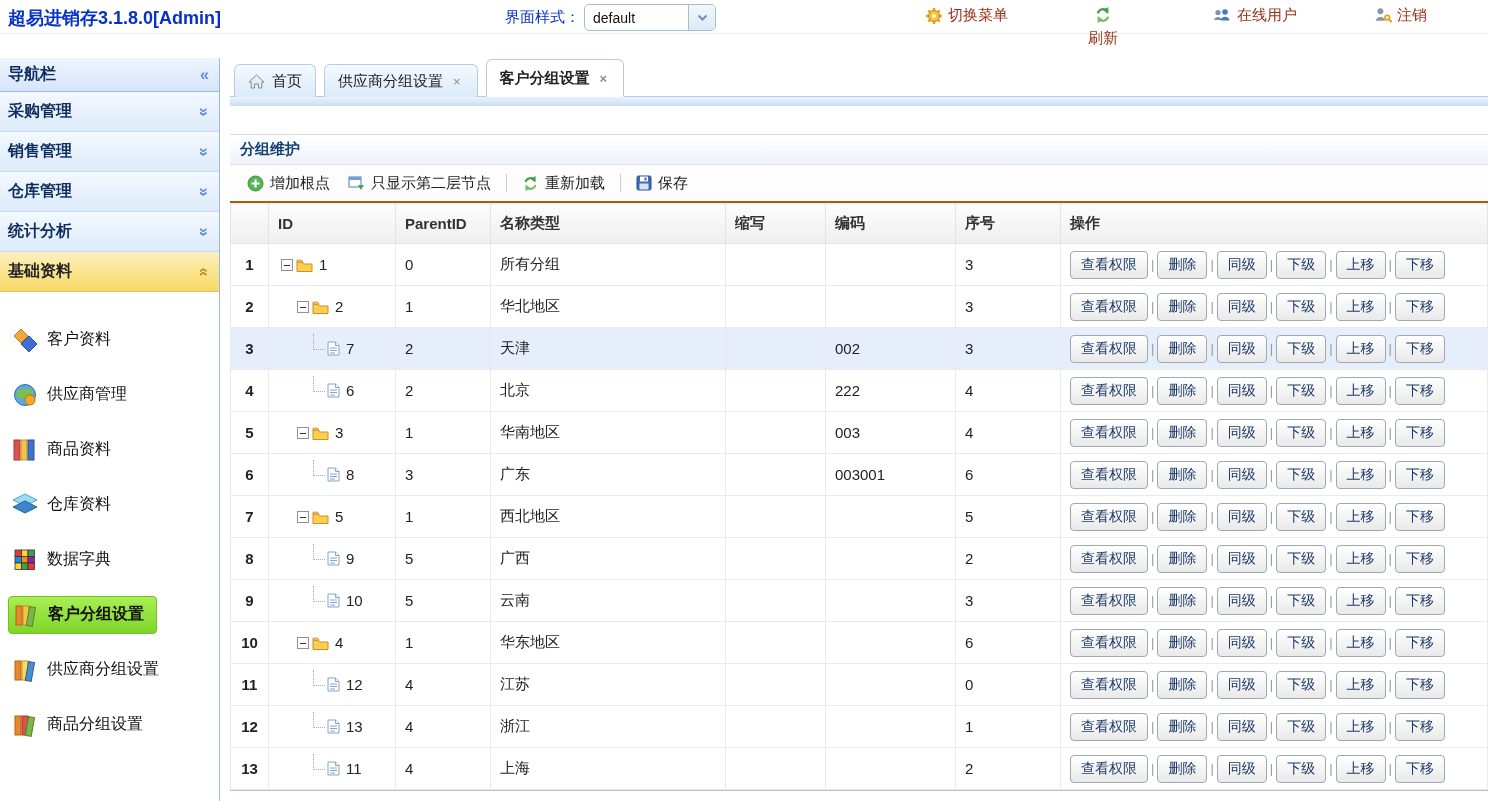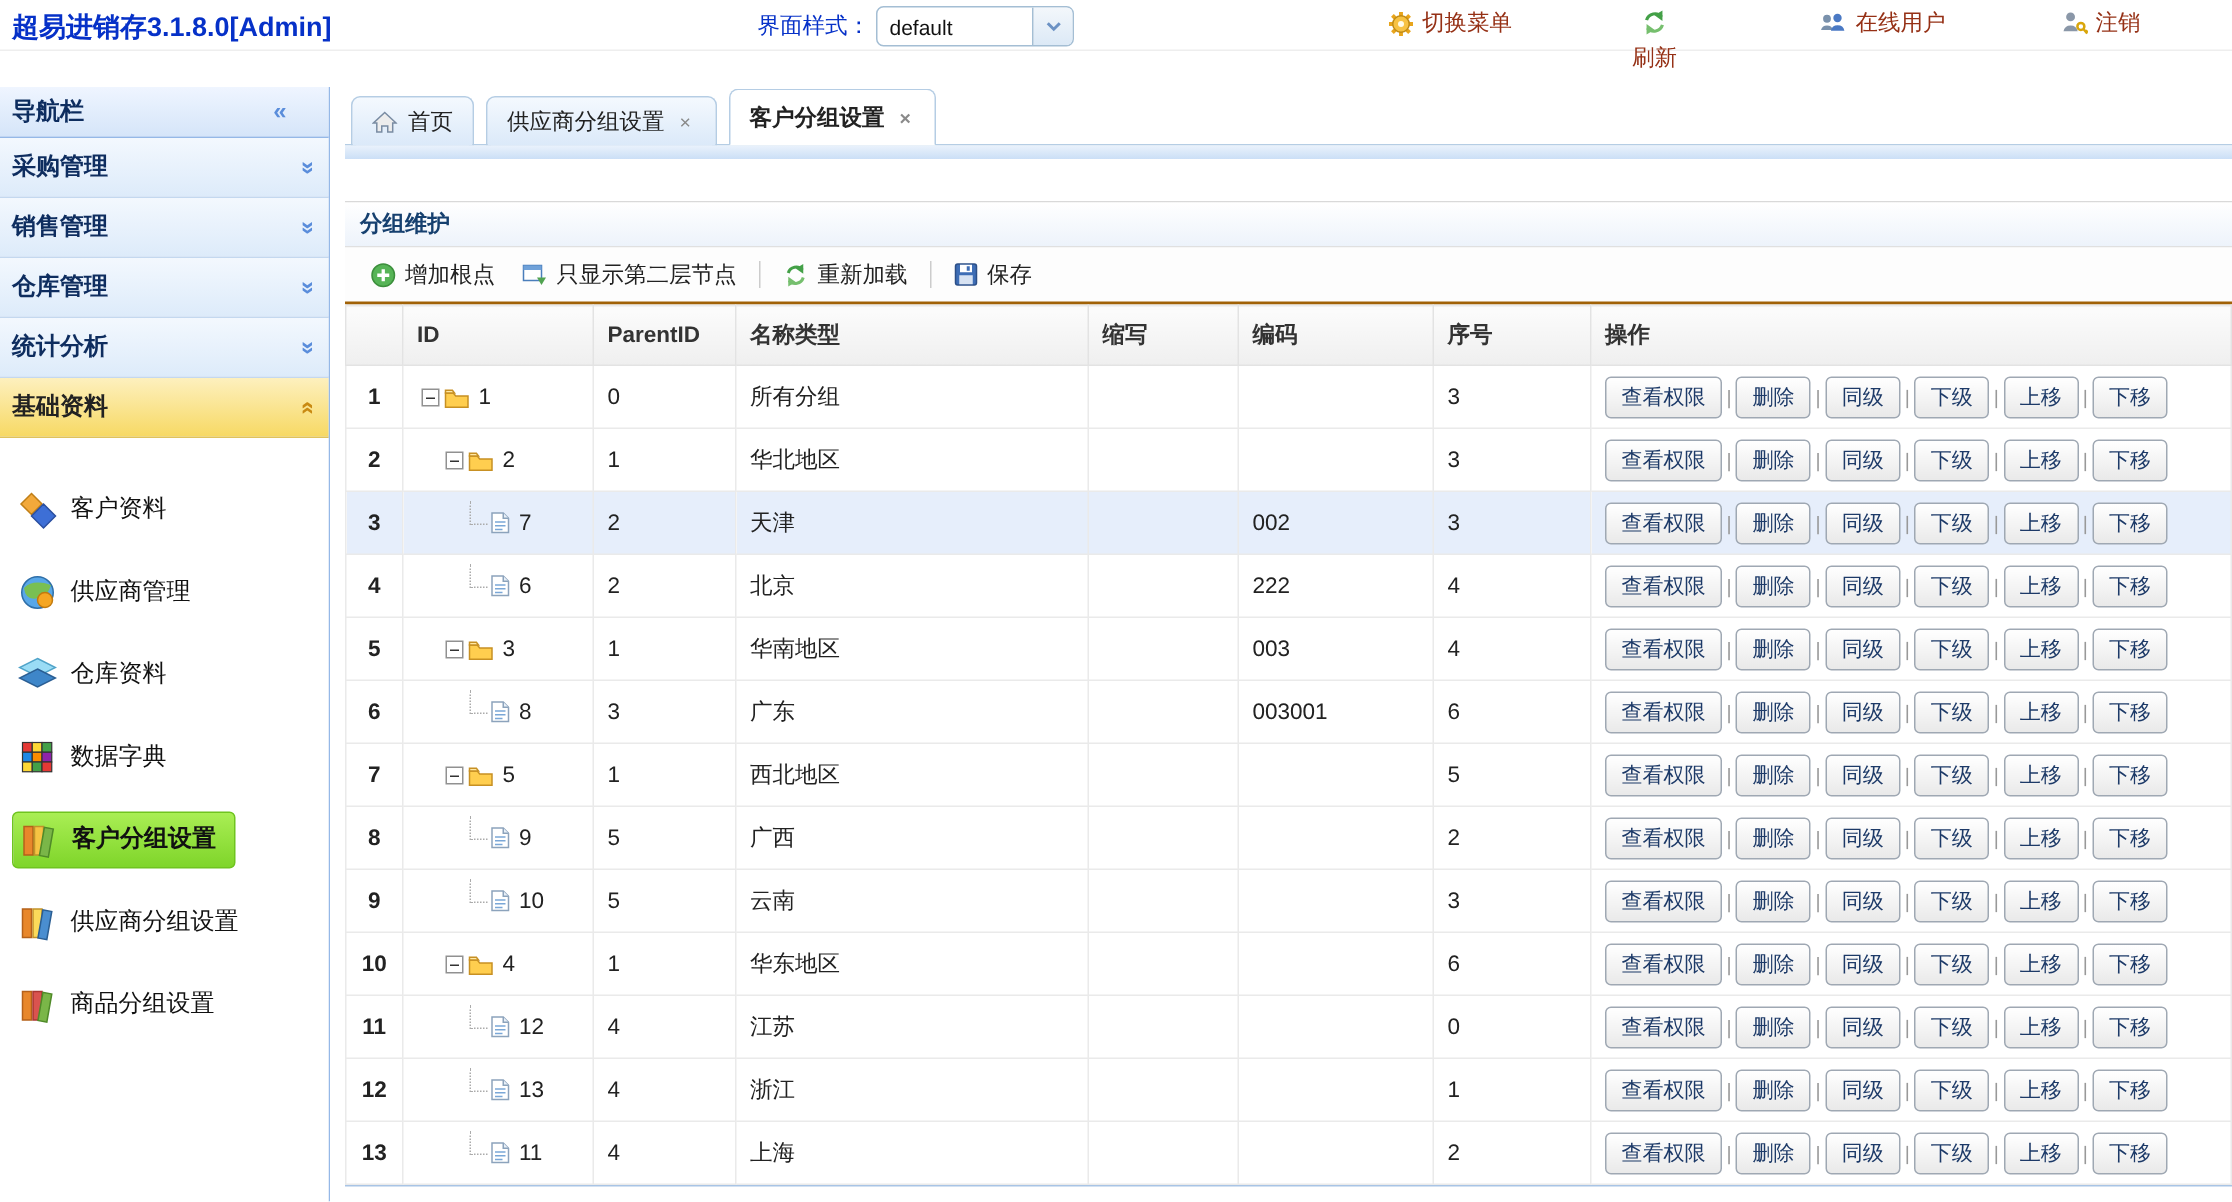--- a/index.html
+++ b/index.html
@@ -13,21 +13,21 @@
   .style-group { position:absolute; left:505px; top:4px; display:flex; align-items:center; }
   .style-label { color:var(--title-blue,#0631C8); font-size:15px; }
   .combobox { display:flex; width:132px; height:27px; border:1px solid #A4BED4; border-radius:5px; overflow:hidden; margin-left:4px; background:#fff; cursor:pointer; }
   .combobox-text { flex:1; padding:5px 8px; font-size:14px; color:#111; }
   .combobox-arrow { width:27px; background:linear-gradient(#F3F7FB,#DCE9F6); border-left:1px solid #A4BED4; display:flex; align-items:center; justify-content:center; }
   .topbar-action { position:absolute; top:6px; display:flex; align-items:center; gap:5px; font-size:15px; color:var(--action-red,#953015); cursor:pointer; }
   .ta-switch { left:925px; } .ta-refresh { left:1088px;flex-direction:column; } .ta-online { left:1212px; } .ta-logout { left:1373px; }
 
   
   .sidebar { position:absolute; left:0; top:58px; width:220px; height:743px; border-right:1px solid #95B8E7; display:flex; flex-direction:column; background:#fff; }
-  .acc-header { height:34px; flex:0 0 34px; background:linear-gradient(#EFF5FF,#D5E5F9); border-bottom:1px solid #95B8E7; display:flex; align-items:center; justify-content:space-between; padding:0 28px 0 8px; color:var(--navy,#0E2D5F); font-weight:bold; font-size:16px; cursor:pointer; }
+  .acc-header { height:34px; flex:0 0 34px; background:linear-gradient(#EFF5FF,#D5E5F9); border-bottom:1px solid #95B8E7; display:flex; align-items:center; justify-content:space-between; padding:0 10px 0 8px; color:var(--navy,#0E2D5F); font-weight:bold; font-size:16px; cursor:pointer; }
   .acc-section { height:40px; flex:0 0 40px; background:linear-gradient(#F3F8FE,#DDEBFA); border-bottom:1px solid #C4D8EF; display:flex; align-items:center; justify-content:space-between; padding:0 10px 0 8px; color:var(--navy,#0E2D5F); font-weight:bold; font-size:16px; cursor:pointer; }
   .acc-section.expanded { background:linear-gradient(#FDF0BE,var(--section-yellow,#F7D964)); border-bottom:1px solid #E0C25C; color:#222; }
   .chev { font-size:16px; font-weight:bold; color:#5A8DDB; display:inline-block; line-height:1; }
   .chev.down { transform:rotate(90deg); }
   .chev.up { transform:rotate(90deg); color:#C98A12; }
   .nav-items { flex:1; background:#fff; padding-top:20px; }
   .nav-item { height:55px; display:flex; align-items:center; padding-left:8px; cursor:pointer; }
   .pill { display:inline-flex; align-items:center; gap:9px; padding:5px 12px 5px 4px; border-radius:4px; font-size:16px; color:#111; }
   .nav-item.active .pill { background:linear-gradient(#A9EE54,var(--active-green,#7FD52A)); border:1px solid #6FC41F; font-weight:bold; }
   .nav-icon { flex:0 0 auto; }
@@ -167,20 +167,30 @@
         </span>
       </div>
       <div class="nav-item">
         <span class="pill">
           <svg class="nav-icon" width="26" height="26" viewBox="0 0 26 26">
               <circle cx="13" cy="13" r="10.5" fill="#58A7E8" stroke="#2F6FA8"></circle>
               <path d="M4 10 q6 -6 18 -2 q-2 8 -10 9 q-7 1 -8 -7" fill="#7DC242" opacity="0.9"></path>
               <circle cx="18" cy="18" r="5" fill="#F5A623" stroke="#C27A0E"></circle>
             </svg>
           <span>供应商管理</span>
+        </span>
+      </div>
+      <div class="nav-item">
+        <span class="pill">
+          <svg class="nav-icon" width="26" height="26" viewBox="0 0 26 26">
+              <rect x="2" y="3" width="6" height="20" fill="#D9534F" stroke="#A93632"></rect>
+              <rect x="9" y="3" width="6" height="20" fill="#F6C343" stroke="#C2922A"></rect>
+              <rect x="16" y="3" width="6" height="20" fill="#3E74C9" stroke="#2A4F93"></rect>
+            </svg>
+          <span>商品资料</span>
         </span>
       </div>
       <div class="nav-item">
         <span class="pill">
           <svg class="nav-icon" width="26" height="26" viewBox="0 0 26 26">
               <polygon points="13,2 25,8 13,14 1,8" fill="#9ADCF5" stroke="#4FA3C9"></polygon>
               <polygon points="13,9 25,15 13,21 1,15" fill="#3E86C9" stroke="#2A5E93"></polygon>
             </svg>
           <span>仓库资料</span>
         </span>

